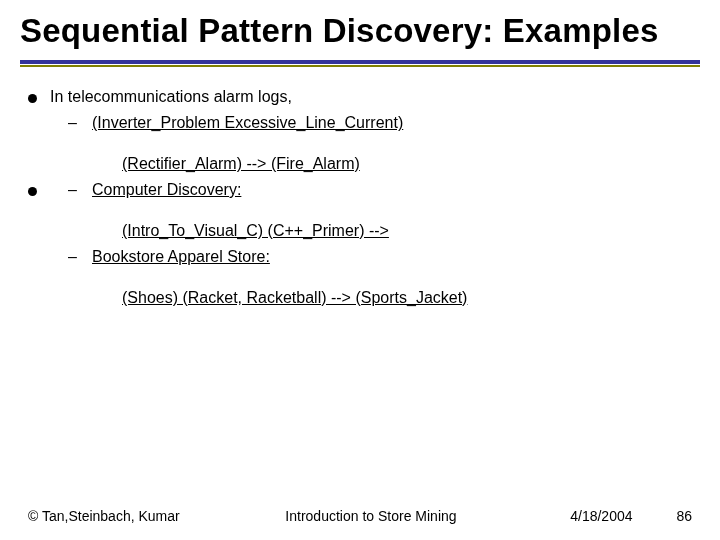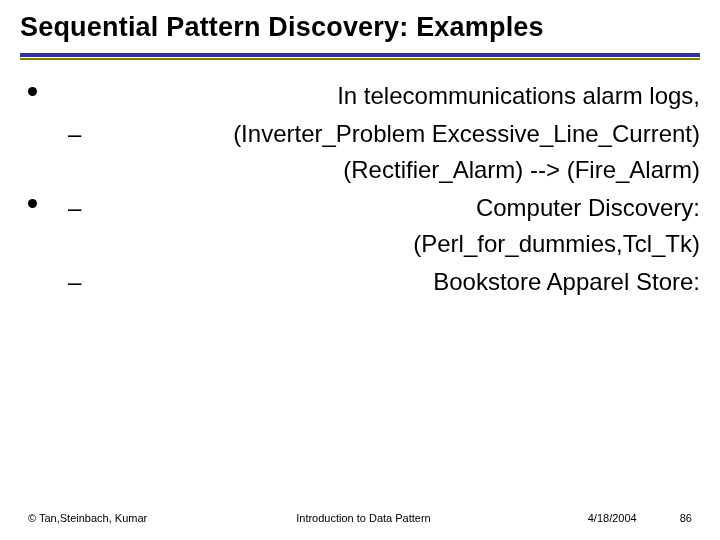--- a/index.html
+++ b/index.html
@@ -11,41 +11,40 @@
     position: relative;
     overflow: hidden;
   }
   .slide {
     width: 100%;
     height: 100%;
     padding: 12px 20px 0 20px;
     position: relative;
   }
   .title {
-    font-size: 27px;
+    font-size: 33px;
     font-weight: bold;
     color: #000;
     margin-bottom: 10px;
     letter-spacing: 0.2px;
   }
   .rule1 {
     height: 4px;
     background: #333399;
     margin-bottom: 1px;
   }
   .rule2 {
     height: 2px;
     background: #808000;
     margin-bottom: 18px;
   }
   .content {
-    font-size: 24px;
+    font-size: 16px;
     color: #000;
     line-height: 1.5;
-    text-align: right;
   }
   ul.lvl0 {
     list-style: none;
     padding-left: 8px;
   }
   ul.lvl0 > li {
     position: relative;
     padding-left: 22px;
     margin-bottom: 2px;
   }
@@ -60,42 +59,43 @@
     border-radius: 50%;
   }
   ul.lvl1 {
     list-style: none;
     padding-left: 18px;
   }
   ul.lvl1 > li {
     position: relative;
     padding-left: 24px;
     margin-top: 2px;
+    text-decoration: underline;
   }
   ul.lvl1 > li::before {
     content: "–";
     position: absolute;
     left: 0;
     top: 0;
     color: #000;
   }
   .detail {
     padding-left: 30px;
-    margin-top: 0;
+    margin-top: 17px;
   }
   .detail2 {
     padding-left: 230px;
     margin-top: 0;
   }
   .footer {
     position: absolute;
     bottom: 16px;
     left: 28px;
     right: 28px;
-    font-size: 11px;
+    font-size: 14px;
     color: #000;
     display: flex;
     align-items: center;
   }
   .footer .fl { flex: 0 0 auto; }
   .footer .fc { flex: 1 1 auto; text-align: center; }
   .footer .fr { flex: 0 0 auto; text-align: left; margin-left: 8px; }
   .footer .pg { margin-left: 40px; }
 </style>
 </head>
@@ -114,31 +114,32 @@
           <li>
             <span>(Inverter_Problem  Excessive_Line_Current)</span>
             <div class="detail">(Rectifier_Alarm) --&gt; (Fire_Alarm)</div>
           </li>
         </ul>
       </li>
       <li>
         <ul class="lvl1">
           <li>
             <span>Computer Discovery:</span>
-            <div class="detail2">(Perl_for_dummies,Tcl_Tk)</div>
+            <div class="detail">(Intro_To_Visual_C)  (C++_Primer) --&gt;</div>
           </li>
           <li>
             <span>Bookstore Apparel Store:</span>
+            <div class="detail">(Shoes) (Racket, Racketball) --&gt; (Sports_Jacket)</div>
           </li>
         </ul>
       </li>
     </ul>
   </div>
 
   <div class="footer">
     <span class="fl">© Tan,Steinbach, Kumar</span>
-    <span class="fc">Introduction to Data Pattern</span>
+    <span class="fc">Introduction to Store Mining</span>
     <span class="fr">
       <span>4/18/2004</span>
       <span class="pg">86</span>
     </span>
   </div>
 </div>
 
 </body></html>

